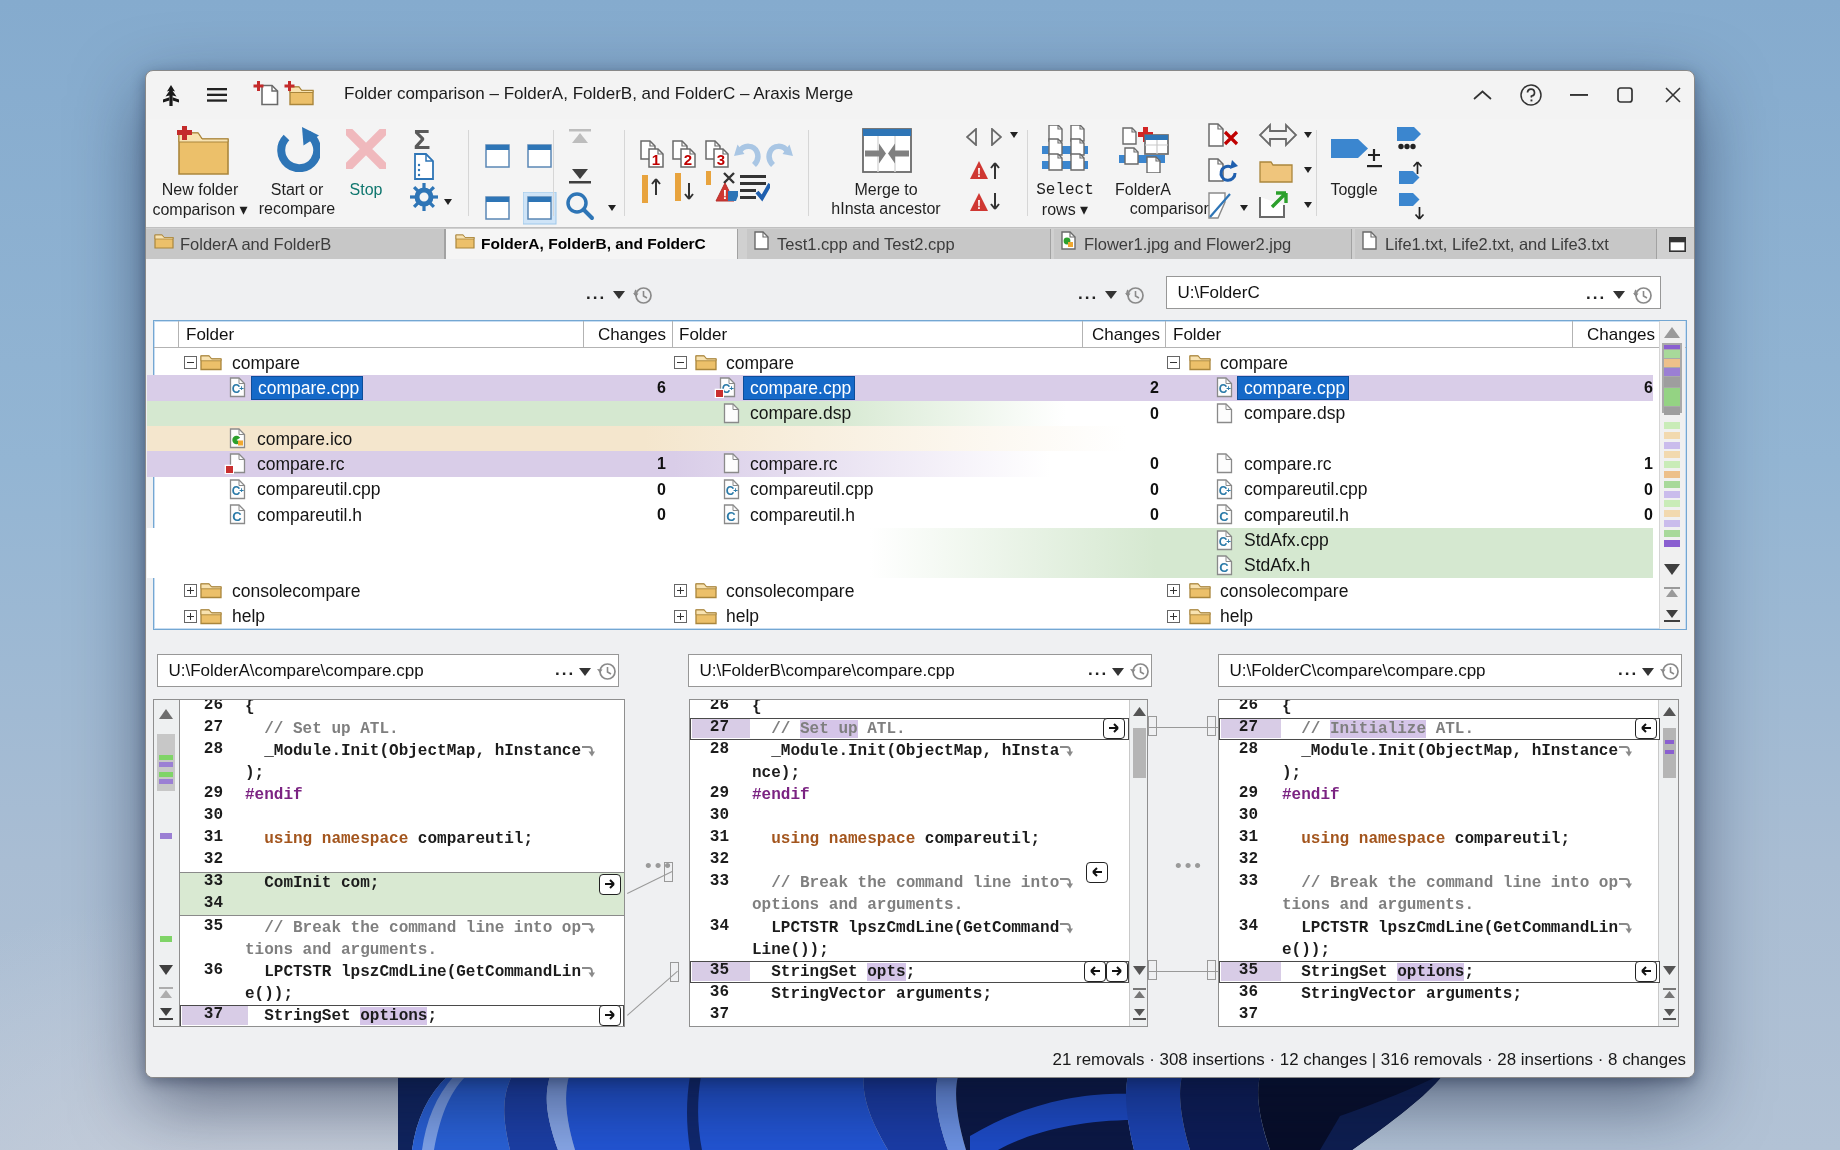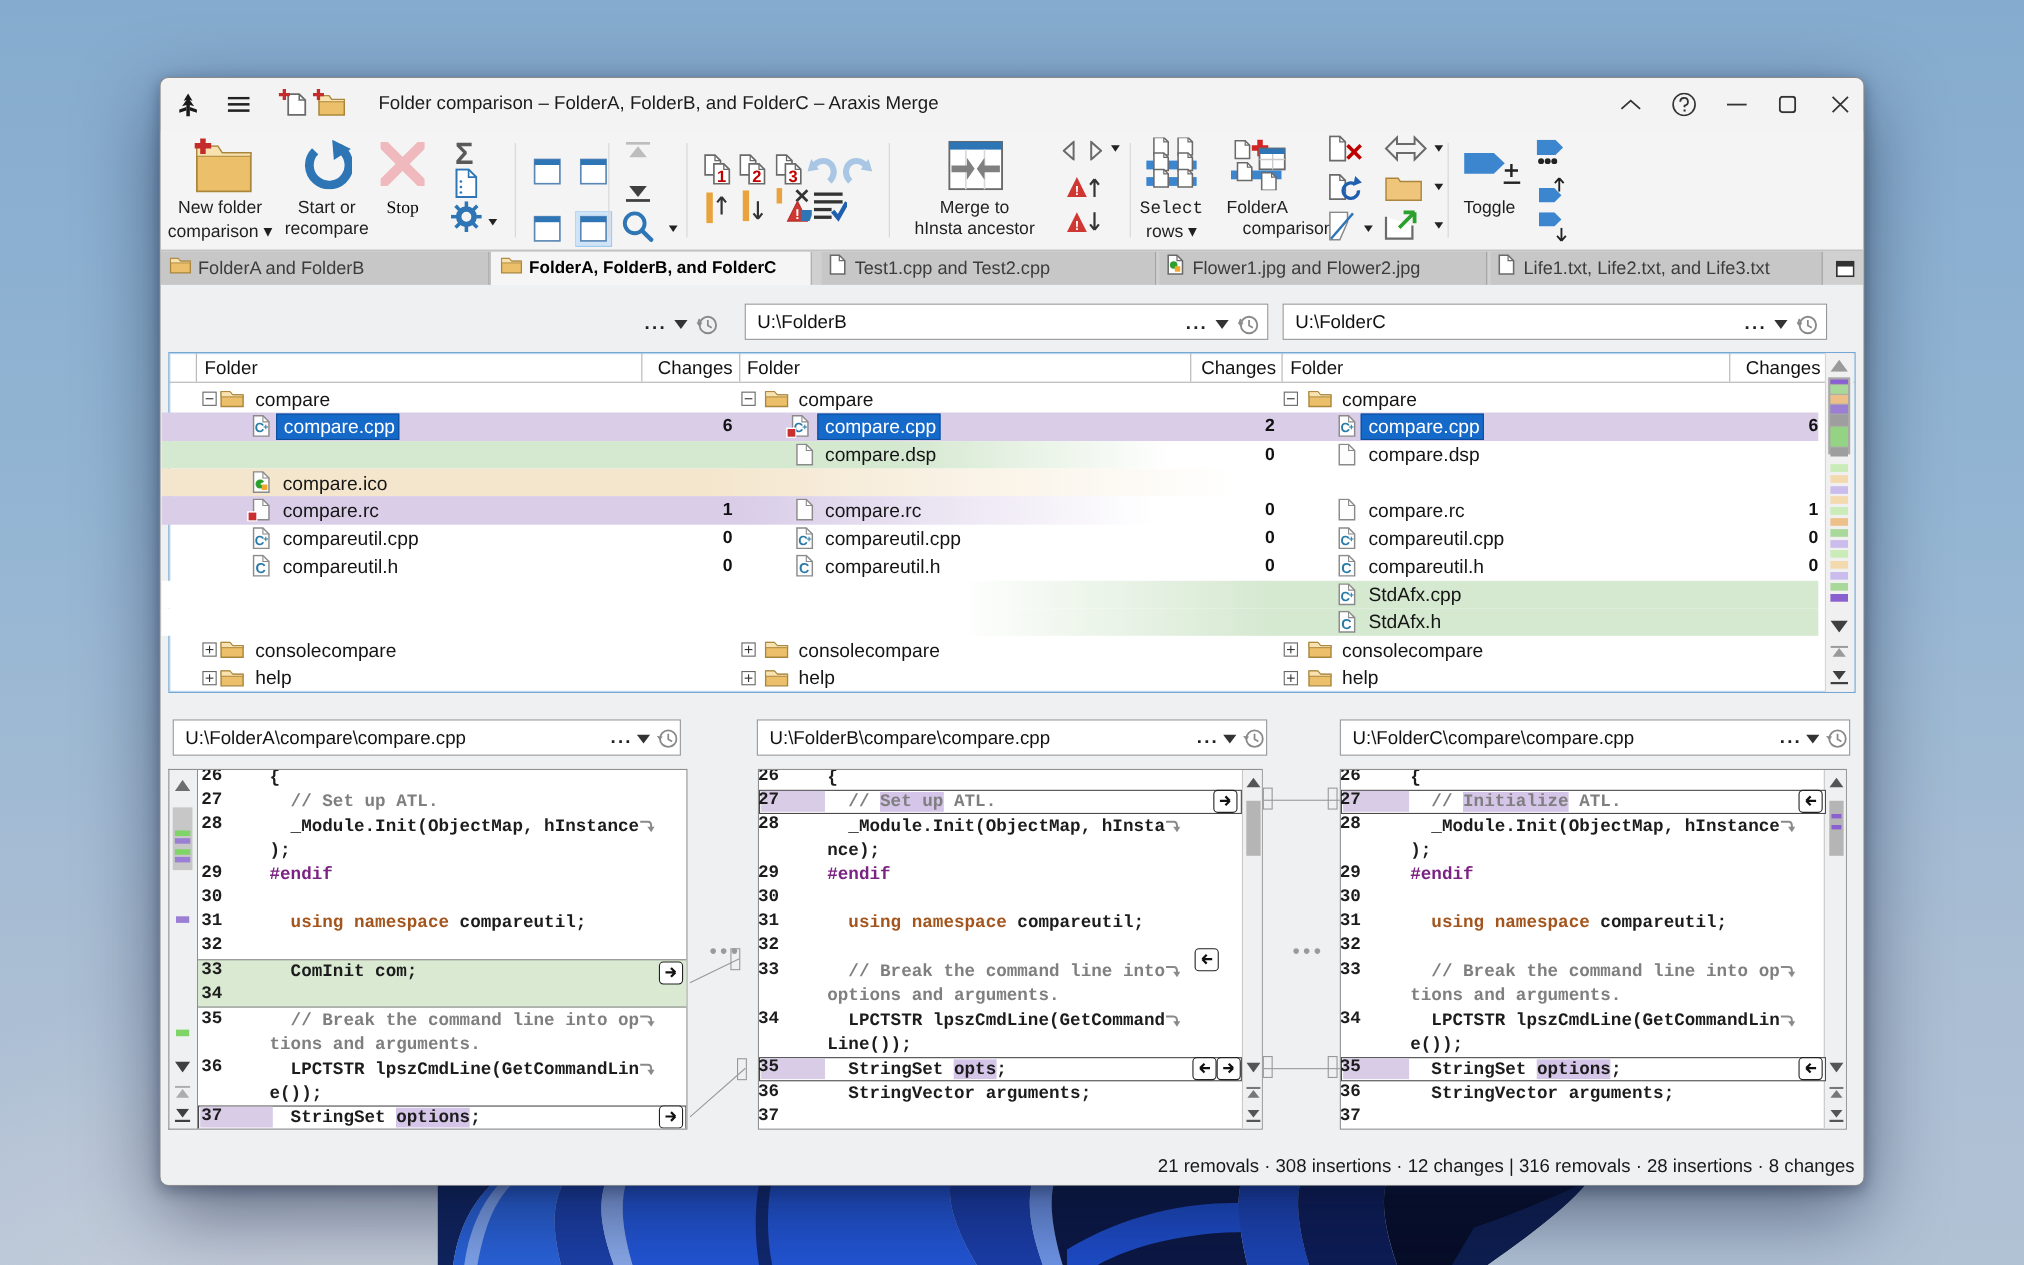--- a/index.html
+++ b/index.html
@@ -6,21 +6,21 @@
   background: radial-gradient(50% 45% at 18% 108%, #ccd1dc 0%, rgba(204,209,220,0) 70%),
     linear-gradient(180deg, #85abce 0%, #93b5d3 40%, #a9bdd3 75%, #b2c2d5 100%); }
 .abs { position:absolute; }
 #win { position:absolute; left:145px; top:70px; width:1550px; height:1008px;
   background:#f3f3f3; border-radius:8px; border:1px solid #898989;
   box-shadow: 0 25px 70px rgba(10,20,50,.5), 0 4px 14px rgba(10,20,50,.35); overflow:hidden; }
 #title-text { position:absolute; left:198px; top:13px; font-size:17px; color:#1b1b1b; }
 #toolbar { position:absolute; left:0; top:48px; width:100%; height:109px; background:#f4f4f4; }
 .tsep { position:absolute; width:1px; height:86px; top:59px; background:#d6d6d6; }
 .tlabel { position:absolute; font-size:16px; color:#1f1f1f; text-align:center; white-space:nowrap; transform:translateX(-50%); }
-.gray { color:#000000;font-family:Liberation Serif, serif; }
+.gray { color:#0f766e; }
 #tabstrip { position:absolute; left:0; top:156px; width:100%; height:32px; background:#d0d0d0; border-top:1px solid #c0c0c0; }
 .tab { position:absolute; top:1px; height:31px; background:#c7c7c7; border-right:1px solid #a2a2a2; font-size:16.5px; color:#3c3c3c; }
 .tab.active { background:#f5f5f5; border-left:1px solid #a2a2a2; font-weight:bold; font-size:15.5px; color:#000; }
 .tab .tx { position:absolute; top:6px; white-space:nowrap; }
 #content { position:absolute; left:0; top:188px; width:100%; height:820px; background:#eff0f2; }
 .pathbox { position:absolute; height:33px; background:#fff; border:1px solid #979797; font-size:17px; color:#111; }
 .pathbox .pt { position:absolute; left:10.5px; top:6px; white-space:nowrap; }
 .dots3 { position:absolute; font-size:17px; font-weight:bold; color:#222; letter-spacing:2px;}
 .drop { position:absolute; width:0; height:0; border-left:6px solid transparent; border-right:6px solid transparent; border-top:8px solid #333; }
 .sdrop { position:absolute; width:0; height:0; border-left:4.5px solid transparent; border-right:4.5px solid transparent; border-top:6px solid #222; }
@@ -30,21 +30,21 @@
 .frow { position:absolute; left:1px; width:1502px; height:25.4px; }
 .ftext { position:absolute; font-size:17.5px; color:#151515; top:1.5px; white-space:nowrap; }
 .fnum { position:absolute; font-size:16px; font-weight:bold; color:#111; top:3px; width:40px; text-align:right;}
 .exp { position:absolute; width:13px; height:13px; border:1px solid #666; background:#fff; top:6px; }
 .exp:before { content:""; position:absolute; background:#333; left:2px; right:2px; top:5px; height:1px; }
 .exp.plus:after { content:""; position:absolute; background:#333; left:5px; top:2px; bottom:2px; width:1px; }
 .sel { position:absolute; top:0px; height:24px; background:#1569c8; border:1.5px solid #0d4d9a; }
 .sel span { position:absolute; left:6px; top:1px; white-space:nowrap; font-size:17.5px; color:#fff; }
 .codepane { position:absolute; background:#fff; border:1px solid #8f8f8f; overflow:hidden; }
 .cl { position:absolute; font-family:"Liberation Mono", monospace; font-size:16px; font-weight:700; color:#1c1c1c; white-space:pre; line-height:22.1px; }
-.ln { position:absolute; font-family:"Liberation Mono", monospace; font-size:16px; font-weight:700; color:#1c1c1c; width:40px; white-space:pre;}
+.ln { position:absolute; font-family:"Liberation Mono", monospace; font-size:16px; font-weight:700; color:#1c1c1c; text-align:right; width:40px; white-space:pre;}
 .cm { color:#7f7f7f; } .kw { color:#a3551d; } .pp { color:#7b2382; }
 .hlw { background:#d5c5e8; }
 .btn { position:absolute; width:22px; height:21px; background:#fff; border:1.7px solid #222; border-radius:4px; }
 .link { position:absolute; background:#999; }
 #status { position:absolute; left:0; top:979px; width:1540px; text-align:right; font-size:16.9px; color:#191919; }
 </style></head>
 <body>
 <svg class="abs" style="left:390px;top:1076px;" width="1075" height="74" viewBox="0 0 1075 74">
 <path d="M8,0 L58,0 C38,18 26,44 22,74 L8,74 Z" fill="#10245e"></path>
 <path d="M58,0 C38,18 26,44 22,74 L120,74 C112,40 112,20 122,0 Z" fill="#2a62d8"></path>
@@ -404,23 +404,20 @@
     </svg>
 <div id="content"></div>
 <div class="dots3" style="left:440px; top:213px;">...</div>
 <div class="drop" style="left:467px; top:220px;"></div>
 <svg class="abs" style="left:487px;top:215px;" width="19" height="19" viewBox="0 0 19 19">
       <circle cx="10.5" cy="9.5" r="7.5" fill="none" stroke="#8a8a8a" stroke-width="1.7"></circle>
       <path d="M10.5,5 L10.5,10 L14,12" fill="none" stroke="#8a8a8a" stroke-width="1.6"></path>
       <path d="M3,4 a8,8 0 0 0 -1,5" fill="none" stroke="#8a8a8a" stroke-width="1.7"></path>
       <path d="M0,7 L3,11 L5.5,7.5" fill="#8a8a8a" stroke="none"></path>
     </svg>
-<div class="pathbox" style="left:531px; top:205px; width:476px;">
-      <span class="pt">U:\FolderB</span>
-    </div>
 <div class="dots3" style="left:932px; top:213px;">...</div>
 <div class="drop" style="left:959px; top:220px;"></div>
 <svg class="abs" style="left:979px;top:215px;" width="19" height="19" viewBox="0 0 19 19">
       <circle cx="10.5" cy="9.5" r="7.5" fill="none" stroke="#8a8a8a" stroke-width="1.7"></circle>
       <path d="M10.5,5 L10.5,10 L14,12" fill="none" stroke="#8a8a8a" stroke-width="1.6"></path>
       <path d="M3,4 a8,8 0 0 0 -1,5" fill="none" stroke="#8a8a8a" stroke-width="1.7"></path>
       <path d="M0,7 L3,11 L5.5,7.5" fill="#8a8a8a" stroke="none"></path>
     </svg>
 <div class="pathbox" style="left:1020px; top:205px; width:495px;">
       <span class="pt">U:\FolderC</span>

